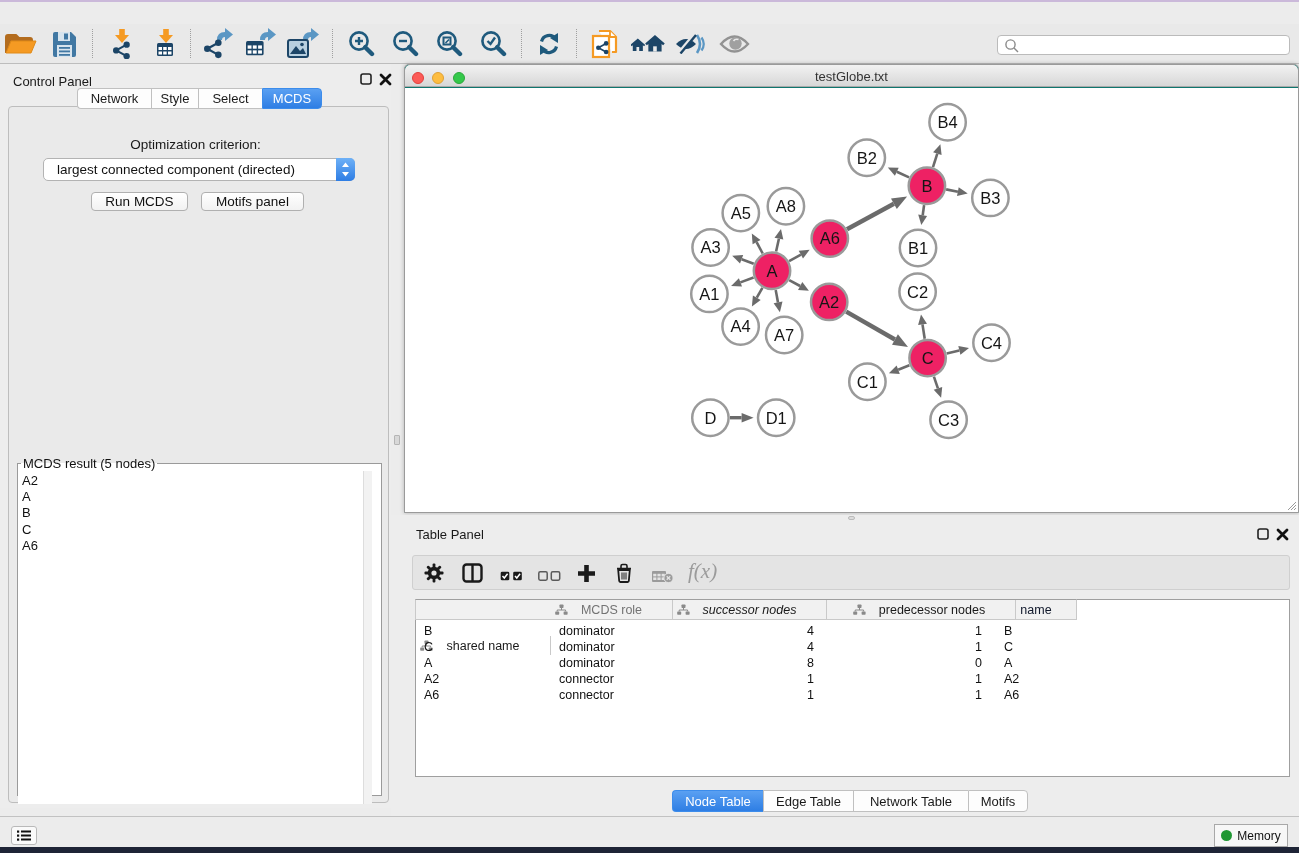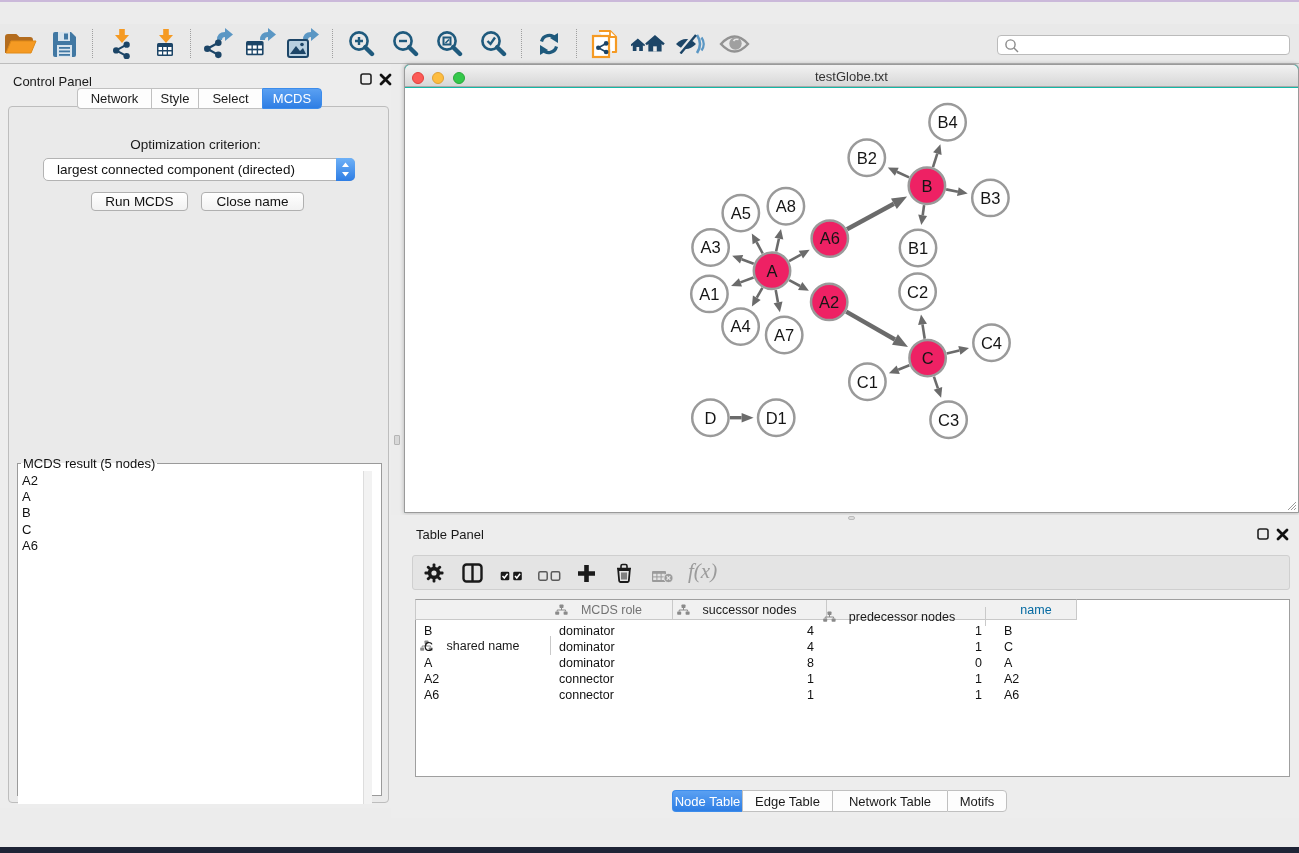--- a/index.html
+++ b/index.html
@@ -25,21 +25,21 @@
 .tabs .tab{background:#fdfdfd;border:1px solid #c0c0c0;border-right:none;color:#1a1a1a;display:flex;align-items:center;justify-content:center}
 .tabs .tab.first{border-radius:4px 0 0 4px}
 .tabs .tab.last{border-radius:0 4px 4px 0;border-right:1px solid #c0c0c0}
 .tabs .tab.sel{background:linear-gradient(#5aa0f2,#2e7ee4);color:#fff;border-color:#3c8ceb}
 
 #tpanel{position:absolute;left:391px;top:513px;width:908px;height:303px;background:#ededed}
 
 #statusbar{position:absolute;left:0;top:814px;width:1299px;height:31px;background:#ececec;border-top:1px solid #c2c2c2}
 #desk-bottom{position:absolute;left:0;top:847px;width:1299px;height:6px;background:#1e2436}
 
-#gwin{position:absolute;left:404px;top:62px;width:895px;height:449px;background:#14b8a6;border:1px solid #9a9a9a;border-radius:5px 5px 0 0;box-shadow:0 0 4px rgba(0,0,0,.25)}
+#gwin{position:absolute;left:404px;top:62px;width:895px;height:449px;background:#0f766e;border:1px solid #9a9a9a;border-radius:5px 5px 0 0;box-shadow:0 0 4px rgba(0,0,0,.25)}
 #gtitle{position:absolute;left:0;top:0;width:100%;height:22px;background:linear-gradient(#f2f2f2,#d7d7d7);border-bottom:1px solid #a9a9a9;border-radius:5px 5px 0 0}
 #gtitle .ttl{position:absolute;top:4px;left:0;width:100%;text-align:center;font-size:13px;color:#333}
 #gtitle .t1{left:7px;background:#fc5b57;border:1px solid #e2403c}
 #gtitle .t2{left:27px;background:#fdbd40;border:1px solid #e0a135}
 #gtitle .t3{left:48px;background:#34c84a;border:1px solid #2ca73c}
 #gcanvas{position:absolute;left:0;top:23px;width:893px;height:424px;background:#fff}
 </style></head>
 <body>
 <div id="desk-top"></div>
 <div id="win">
@@ -209,21 +209,21 @@
         <div class="tab last sel" style="width:60px">MCDS</div>
       </div>
       <div style="position:absolute;left:43px;top:94px;width:312px;height:23px;background:#fff;border:1px solid #b3b3b3;border-radius:5px">
         <div style="position:absolute;left:13px;top:3px;font-size:13.5px;color:#111">largest connected component (directed)</div>
         <div style="position:absolute;right:-1px;top:-1px;width:19px;height:23px;background:linear-gradient(#6eb1f7,#2e7de4);border-radius:0 5px 5px 0"><svg width="19" height="23" viewBox="0 0 19 23">
             <path d="M6 9 L9.5 4.5 L13 9 Z M6 14 L9.5 18.5 L13 14 Z" fill="#fff"></path>
           </svg></div>
       </div>
       <div style="position:absolute;left:0;top:73px;width:391px;text-align:center;font-size:13.5px;color:#1a1a1a">Optimization criterion:</div>
       <div style="position:absolute;top:128px;height:19px;background:linear-gradient(#ffffff,#f2f2f2);border:1px solid #b0b0b0;border-radius:4px;font-size:13.5px;color:#111;text-align:center;padding-top:1px;left:91px;width:97px">Run MCDS</div>
-      <div style="position:absolute;top:128px;height:19px;background:linear-gradient(#ffffff,#f2f2f2);border:1px solid #b0b0b0;border-radius:4px;font-size:13.5px;color:#111;text-align:center;padding-top:1px;left:201px;width:103px">Close name</div>
+      <div style="position:absolute;top:128px;height:19px;background:linear-gradient(#ffffff,#f2f2f2);border:1px solid #b0b0b0;border-radius:4px;font-size:13.5px;color:#111;text-align:center;padding-top:1px;left:201px;width:103px">Motifs panel</div>
       <fieldset style="position:absolute;left:17px;top:392px;width:365px;height:340px;border:1px solid #9a9a9a;background:#fff;padding:0">
         <legend style="font-size:13px;color:#111;margin-left:3px;padding:0 2px;background:transparent">MCDS result (5 nodes)</legend>
         <div style="position:absolute;left:0px;top:0px;width:346px;height:333px;background:#fff;font-size:13px;color:#111;line-height:16.2px;padding:2px 0 0 4px">A2<br>A<br>B<br>C<br>A6</div>
         <div style="position:absolute;right:9px;top:0px;width:9px;height:333px;background:#f2f2f2;border-left:1px solid #ddd"></div>
       </fieldset>
       <div style="position:absolute;left:394px;top:371px;width:6px;height:10px;background:#d8d8d8;border:1px solid #b5b5b5;border-radius:1px"></div>
   </div>
   <div id="gwin">
     <div id="gtitle">
         <div class="tl t1"></div>
@@ -403,44 +403,44 @@
           <svg width="13" height="12" viewBox="0 0 13 12" style="position:absolute;left:4px;top:4px">
             <g fill="#8a8a8a">
               <rect x="4.5" y="0.5" width="4" height="3.4" rx="0.7"></rect>
               <rect x="0.2" y="7.4" width="4" height="3.4" rx="0.7"></rect>
               <rect x="8.6" y="7.4" width="4" height="3.4" rx="0.7"></rect>
               <path d="M6.5 4 L6.5 6 M2.2 7.4 L2.2 6 L10.6 6 L10.6 7.4" stroke="#8a8a8a" stroke-width="1" fill="none"></path>
             </g>
           </svg>
           <div style="position:absolute;left:0;top:3px;width:100%;text-align:center;font-size:12.5px;color:#737373">MCDS role</div>
         </div>
-        <div style="position:absolute;left:257px;top:0;width:154px;height:19px;border-right:1px solid #c9c9c9;">
+        <div style="position:absolute;left:257px;top:0;width:154px;height:19px;border-right:1px solid #c9c9c9;font-style:italic;">
           <svg width="13" height="12" viewBox="0 0 13 12" style="position:absolute;left:4px;top:4px">
             <g fill="#8a8a8a">
               <rect x="4.5" y="0.5" width="4" height="3.4" rx="0.7"></rect>
               <rect x="0.2" y="7.4" width="4" height="3.4" rx="0.7"></rect>
               <rect x="8.6" y="7.4" width="4" height="3.4" rx="0.7"></rect>
               <path d="M6.5 4 L6.5 6 M2.2 7.4 L2.2 6 L10.6 6 L10.6 7.4" stroke="#8a8a8a" stroke-width="1" fill="none"></path>
             </g>
           </svg>
           <div style="position:absolute;left:0;top:3px;width:100%;text-align:center;font-size:12.5px;color:#1a1a1a">successor nodes</div>
         </div>
-        <div style="position:absolute;left:403px;top:0;width:167px;height:19px;border-right:1px solid #c9c9c9;margin-top:7px;">
+        <div style="position:absolute;left:433px;top:0;width:167px;height:19px;border-right:1px solid #c9c9c9;">
           <svg width="13" height="12" viewBox="0 0 13 12" style="position:absolute;left:4px;top:4px">
             <g fill="#8a8a8a">
               <rect x="4.5" y="0.5" width="4" height="3.4" rx="0.7"></rect>
               <rect x="0.2" y="7.4" width="4" height="3.4" rx="0.7"></rect>
               <rect x="8.6" y="7.4" width="4" height="3.4" rx="0.7"></rect>
               <path d="M6.5 4 L6.5 6 M2.2 7.4 L2.2 6 L10.6 6 L10.6 7.4" stroke="#8a8a8a" stroke-width="1" fill="none"></path>
             </g>
           </svg>
           <div style="position:absolute;left:0;top:3px;width:100%;text-align:center;font-size:12.5px;color:#1a1a1a">predecessor nodes</div>
         </div>
         <div style="position:absolute;left:578px;top:0;width:84px;height:19px;">
-          <div style="position:absolute;left:0;top:3px;width:100%;text-align:center;font-size:12.5px;color:#0369a1">name</div>
+          <div style="position:absolute;left:0;top:3px;width:100%;text-align:center;font-size:12.5px;color:#0f172a">name</div>
         </div>
       </div>
       <div style="position:absolute;left:24px;top:108px;width:662px;height:16px;font-size:12.5px;color:#111">
         <div style="position:absolute;left:9px;top:1px">B</div>
         <div style="position:absolute;left:144px;top:1px">dominator</div>
         <div style="position:absolute;left:281px;top:1px;width:118px;text-align:right">4</div>
         <div style="position:absolute;left:435px;top:1px;width:132px;text-align:right">1</div>
         <div style="position:absolute;left:589px;top:1px">B</div>
       </div>
       <div style="position:absolute;left:24px;top:124px;width:662px;height:16px;font-size:12.5px;color:#111">
@@ -465,21 +465,34 @@
         <div style="position:absolute;left:589px;top:1px">A2</div>
       </div>
       <div style="position:absolute;left:24px;top:172px;width:662px;height:16px;font-size:12.5px;color:#111">
         <div style="position:absolute;left:9px;top:1px">A6</div>
         <div style="position:absolute;left:144px;top:1px">connector</div>
         <div style="position:absolute;left:281px;top:1px;width:118px;text-align:right">1</div>
         <div style="position:absolute;left:435px;top:1px;width:132px;text-align:right">1</div>
         <div style="position:absolute;left:589px;top:1px">A6</div>
       </div>
       <div class="tabs" style="left:281px;top:275px;height:22px">
-        <div class="tab first sel" style="width:70px">Node Table</div>
+        <div class="tab first sel" style="width:91px">Node Table</div>
         <div class="tab " style="width:90px">Edge Table</div>
         <div class="tab " style="width:115px">Network Table</div>
         <div class="tab last" style="width:60px">Motifs</div>
       </div>
       <div style="position:absolute;left:457px;top:1px;width:7px;height:4px;background:#dcdcdc;border:1px solid #bbb;border-radius:2px"></div>
     </div>
+  <div id="statusbar">
+      <div style="position:absolute;left:11px;top:9px;width:26px;height:19px;background:#fafafa;border:1px solid #b9b9b9;border-radius:3px"><svg width="24" height="17" viewBox="0 0 24 17">
+          <g stroke="#111" stroke-width="2">
+            <path d="M9 4.5 L19 4.5 M9 8.5 L19 8.5 M9 12.5 L19 12.5"></path>
+          </g>
+          <g fill="#111">
+            <rect x="5" y="3.5" width="2.2" height="2.2"></rect>
+            <rect x="5" y="7.5" width="2.2" height="2.2"></rect>
+            <rect x="5" y="11.5" width="2.2" height="2.2"></rect>
+          </g>
+        </svg></div>
+      <div style="position:absolute;left:1214px;top:7px;width:74px;height:23px;background:#f7f7f7;border:1px solid #a8a8a8;display:flex;align-items:center;justify-content:center;font-size:12px;color:#111"><span style="display:inline-block;width:11px;height:11px;border-radius:50%;background:#1f9733;margin-right:5px"></span>Memory</div>
+    </div>
 </div>
 <div id="desk-bottom"></div>
 
 </body></html>

